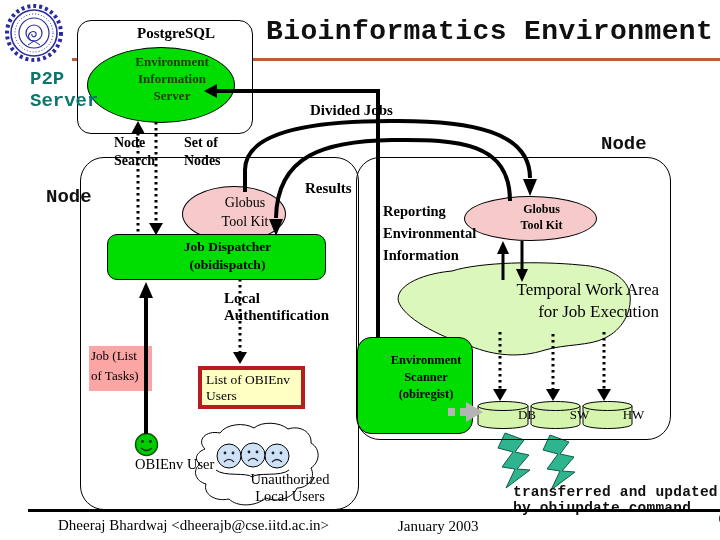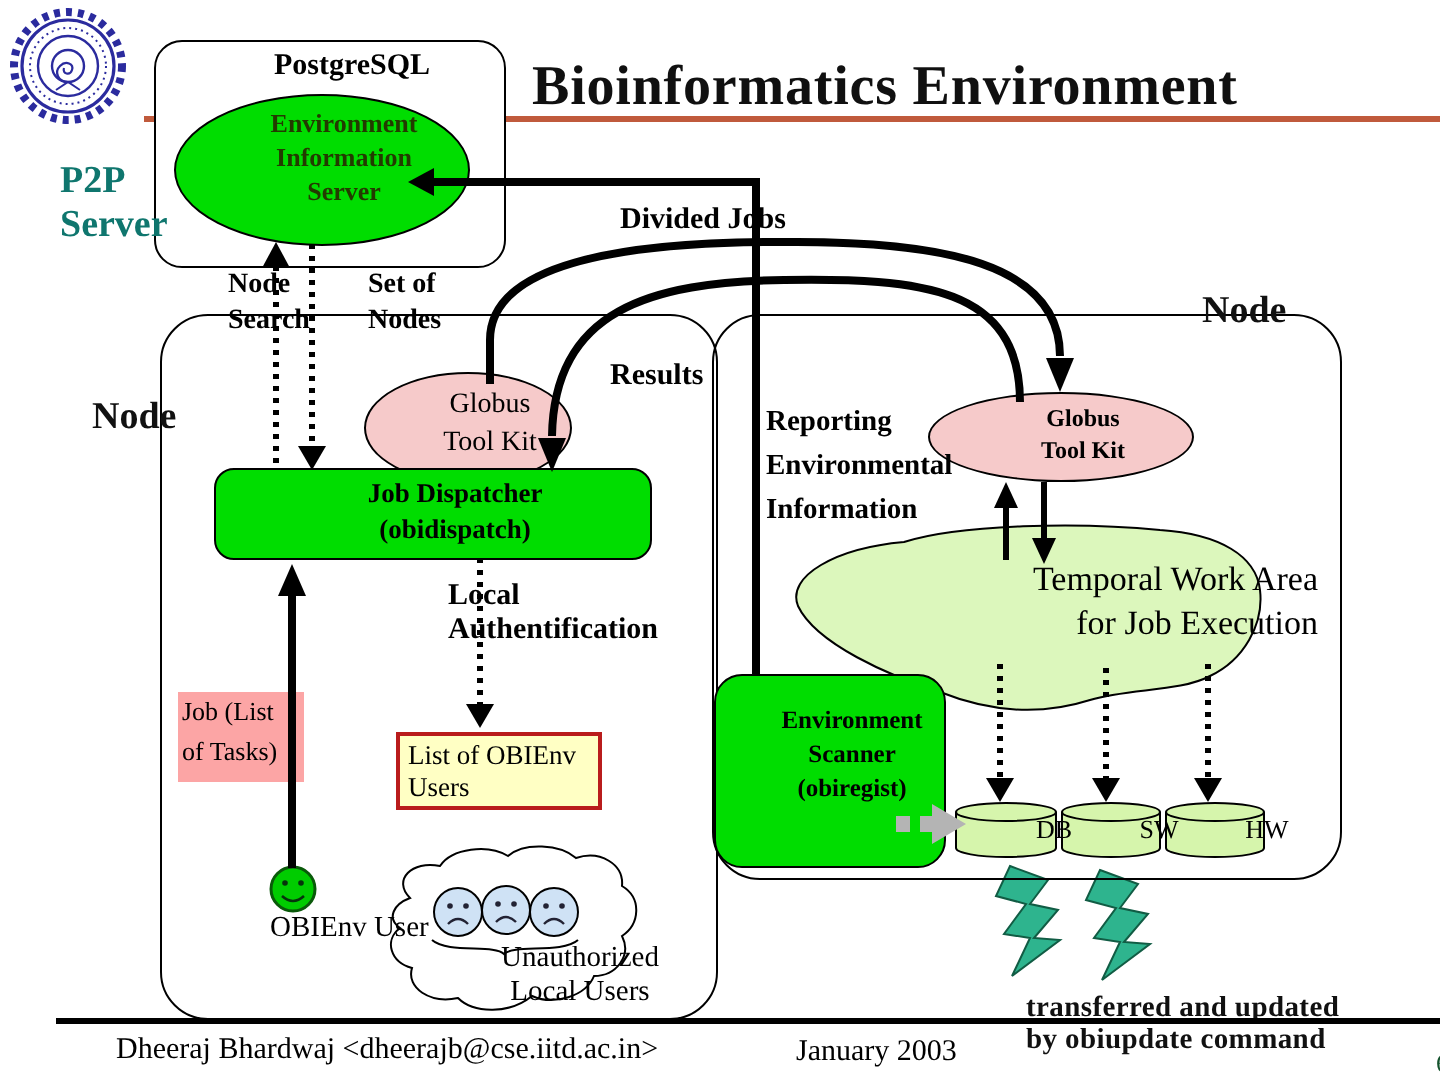--- a/index.html
+++ b/index.html
@@ -1,19 +1,19 @@
 <!DOCTYPE html>
 <html><head>
 <meta charset="utf-8">
 <style>
   html,body{margin:0;padding:0;background:#888;}
   .slide{position:relative;width:720px;height:540px;background:#ffffff;overflow:hidden;
          font-family:"Liberation Serif","DejaVu Serif",serif;}
   .abs{position:absolute;padding-left:24px;}
-  .sans{font-family:Liberation Serif, serif;margin-top:12px;}
+  .sans{font-family:Liberation Mono, monospace;}
   .serif{font-family:"Liberation Serif","DejaVu Serif",serif;}
   .b{font-weight:bold;}
   .center{text-align:center;}
   
   .title{left:242px;top:16px;font-size:28px;font-weight:bold;color:#101010;letter-spacing:.4px;white-space:nowrap;}
   .rule{left:72px;top:58px;width:640px;height:3px;background:#c05a3c;}
   
   .pgbox{left:77px;top:20px;width:150px;height:112px;border:1px solid #000;border-radius:14px;background:#fff;}
   .pglabel{left:77px;top:25px;width:150px;font-size:15px;}
   .eis{left:87px;top:47px;width:122px;height:74px;background:#00dd00;border:1px solid #000;border-radius:50%;}
@@ -33,21 +33,21 @@
   .globusR{left:464px;top:196px;width:107px;height:43px;background:#f6caca;border:1px solid #000;border-radius:50%;}
   .globusRtext{left:464px;top:202px;width:107px;font-size:12px;line-height:1.3;}
   .dispatcher{left:107px;top:234px;width:193px;height:44px;background:#00dd00;border:1px solid #000;border-radius:10px;}
   .dispatchertext{left:107px;top:238px;width:193px;font-size:13.5px;line-height:1.3;}
   .localauth{left:200px;top:290px;font-size:15px;line-height:1.15;}
   .reporting{left:359px;top:201px;font-size:14.5px;line-height:1.5;}
   .temporal{left:455px;top:279px;width:180px;font-size:17px;line-height:1.3;text-align:right;}
   .scanner{left:357px;top:337px;width:90px;height:95px;background:#00dd00;border:1px solid #000;border-radius:14px;}
   .scannertext{left:357px;top:352px;width:90px;font-size:12.5px;line-height:1.35;}
   .joblist{left:89px;top:346px;width:61px;height:45px;background:#fca5a5;font-size:13px;line-height:1.5;padding-left:2px;}
-  .userslist{left:198px;top:366px;width:95px;height:33px;background:#ffffc4;border:2px solid #b91c1c;font-size:13.5px;line-height:1.2;padding:2px 0 0 4px;}
+  .userslist{left:198px;top:366px;width:95px;height:33px;background:#ffffc4;border:4px solid #b91c1c;font-size:13.5px;line-height:1.2;padding:2px 0 0 4px;}
   .obienvuser{left:111px;top:456px;font-size:14.5px;}
   .unauth{left:211px;top:471px;width:110px;font-size:14.5px;line-height:1.18;text-align:center;}
   .cylb{font-size:13px;}
   .db{left:478px;top:407px;width:50px;}
   .sw{left:531px;top:407px;width:49px;}
   .hw{left:583px;top:407px;width:53px;}
   .note{left:489px;top:484px;font-size:14.5px;line-height:1.12;color:#111;letter-spacing:.2px;}
   .pagenum{left:694px;top:512px;font-size:13px;color:#14532d;}
   .footline{left:28px;top:509px;width:690px;height:3px;background:#000;}
   .fname{left:34px;top:517px;font-size:15px;}

